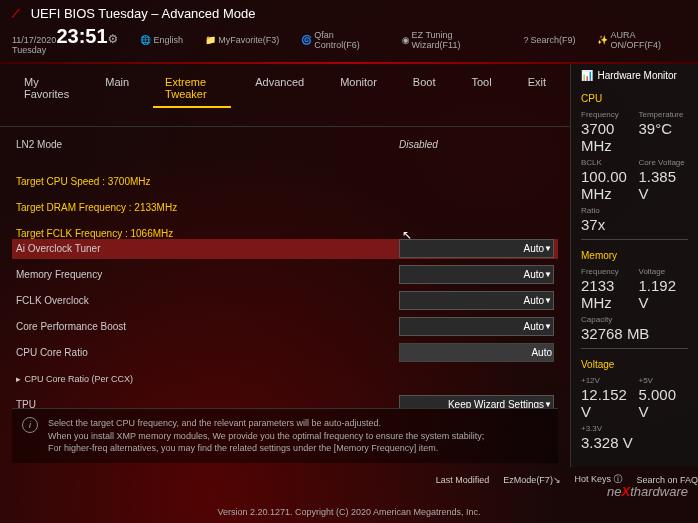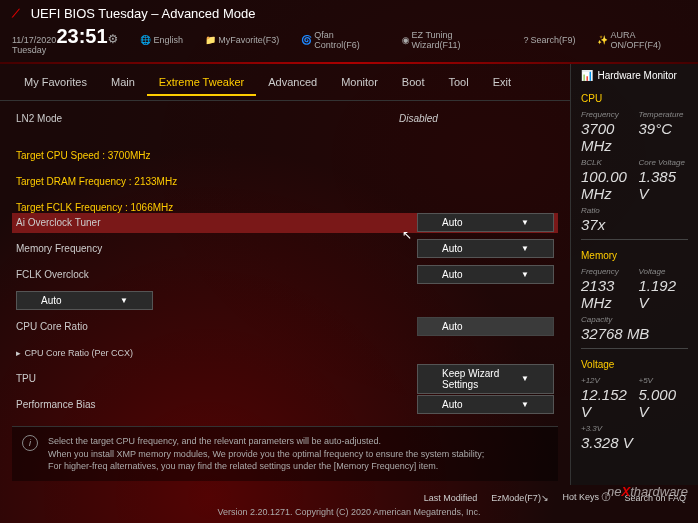--- a/index.html
+++ b/index.html
@@ -17,51 +17,51 @@
 .time { font-size: 20px; font-weight: bold; color: #fff; }
 .gear { font-size: 12px; }
 .tb-item { display: flex; align-items: center; gap: 2px; cursor: pointer; }
 .tb-item::before { content: ''; width: 10px; height: 10px; display: inline-block; }
 
 .divider { height: 2px; background: linear-gradient(to right, #400, #a00, #400); margin: 2px 0 0; }
 
 .main-area { flex: 1; display: flex; min-height: 0; }
 .content { flex: 1; display: flex; flex-direction: column; min-height: 0; }
 
-.tabs { display: flex; gap: 0; padding: 6px 12px 4px; border-bottom: 1px solid #333; }
+.tabs { display: flex; gap: 12px; padding: 6px 12px 18px; border-bottom: 1px solid #333; }
 .tab { padding: 6px 12px; font-size: 11px; color: #ccc; cursor: pointer; }
 .tab.active { color: #ffcc00; border-bottom: 2px solid #ffcc00; }
 
 .settings { flex: 1; overflow: hidden; padding: 8px 12px 4px; display: flex; flex-direction: column; gap: 6px; }
 .row { display: flex; align-items: center; min-height: 20px; padding: 3px 4px; }
 .row.hl { background: #7a1818; }
 .row.info { color: #ccc; }
 .label { flex: 1; font-size: 10px; }
 .label.yellow { color: #ffcc00; margin-top: 21px; }
 .value-static { width: 155px; font-size: 10px; color: #ccc; font-style: italic; }
-.dropdown { width: 137px; background: #2a2a2a; border: 1px solid #555; padding: 3px 24px; font-size: 10px; color: #fff; display: flex; justify-content: space-between; align-items: center; cursor: pointer; }
+.dropdown { width: 155px; background: #2a2a2a; border: 1px solid #555; padding: 3px 1px; font-size: 10px; color: #fff; display: flex; justify-content: flex-end; align-items: center; cursor: pointer; }
 .dropdown.ro { background: #3a3a3a; border-color: #444; cursor: default; }
 .dd-arrow { font-size: 8px; }
 .expand { color: #ccc; font-size: 9px; display: flex; align-items: center; gap: 4px; }
 .arrow { font-size: 9px; }
 .cursor { position: absolute; left: 402px; top: 228px; font-size: 12px; color: #fff; z-index: 10; pointer-events: none; }
 
 .help-box { margin: 0 12px 4px; background: rgba(0,0,0,0.4); padding: 8px 10px; display: flex; gap: 10px; font-size: 9px; color: #aaa; line-height: 1.4; border-top: 1px solid #333; }
 .help-icon { width: 16px; height: 16px; border: 1px solid #888; border-radius: 50%; display: flex; align-items: center; justify-content: center; font-style: italic; flex-shrink: 0; }
 
 .sidebar { width: 128px; background: rgba(20,20,20,0.7); border-left: 1px solid #333; padding: 6px 10px; font-size: 9px; display: flex; flex-direction: column; gap: 4px; }
 .sb-title { color: #fff; font-size: 10px; display: flex; align-items: center; gap: 4px; margin-bottom: 4px; }
 .sb-section { color: #ffcc00; margin-top: 4px; margin-bottom: 2px; font-size: 10px; }
 .sb-sep { height: 1px; background: #444; margin: 2px 0; }
 .sb-row { display: flex; gap: 8px; }
-.sb-col { flex: 1; font-style: italic; }
+.sb-col { flex: 1; }
 .sb-lbl { color: #888; font-size: 8px; }
 .sb-val { color: #ddd; font-size: 15px; margin-top: 1px; }
 
-.footer { padding: 6px 12px; display: flex; flex-direction: column; gap: 3px; font-size: 9px; }
+.footer { padding: 6px 0; display: flex; flex-direction: column; gap: 21px; font-size: 9px; }
 .footer-row1 { display: flex; justify-content: flex-end; gap: 14px; align-items: center; color: #ccc; }
 .footer-row2 { text-align: center; color: #aaa; }
 .watermark { position: absolute; right: 10px; bottom: 24px; font-size: 13px; color: rgba(255,255,255,0.6); font-style: italic; z-index: 5; }
 .watermark .x { color: #d00; font-weight: bold; }
 </style>
 </head>
 <body>
 
 <div class="bg-accent"></div>
 <div class="wrap">
@@ -137,20 +137,21 @@
 
         <div class="row" style="position:relative;">
           <span class="label">FCLK Overclock</span>
           <div class="dropdown">
               <span>Auto</span>
               <span class="dd-arrow">▼</span>
             </div>
         </div>
 
         <div class="row">
+          <span class="label">Core Performance Boost</span>
           <div class="dropdown">
               <span>Auto</span>
               <span class="dd-arrow">▼</span>
             </div>
         </div>
 
         <div class="row">
           <span class="label">CPU Core Ratio</span>
           <div class="dropdown ro">
               <span>Auto</span>

